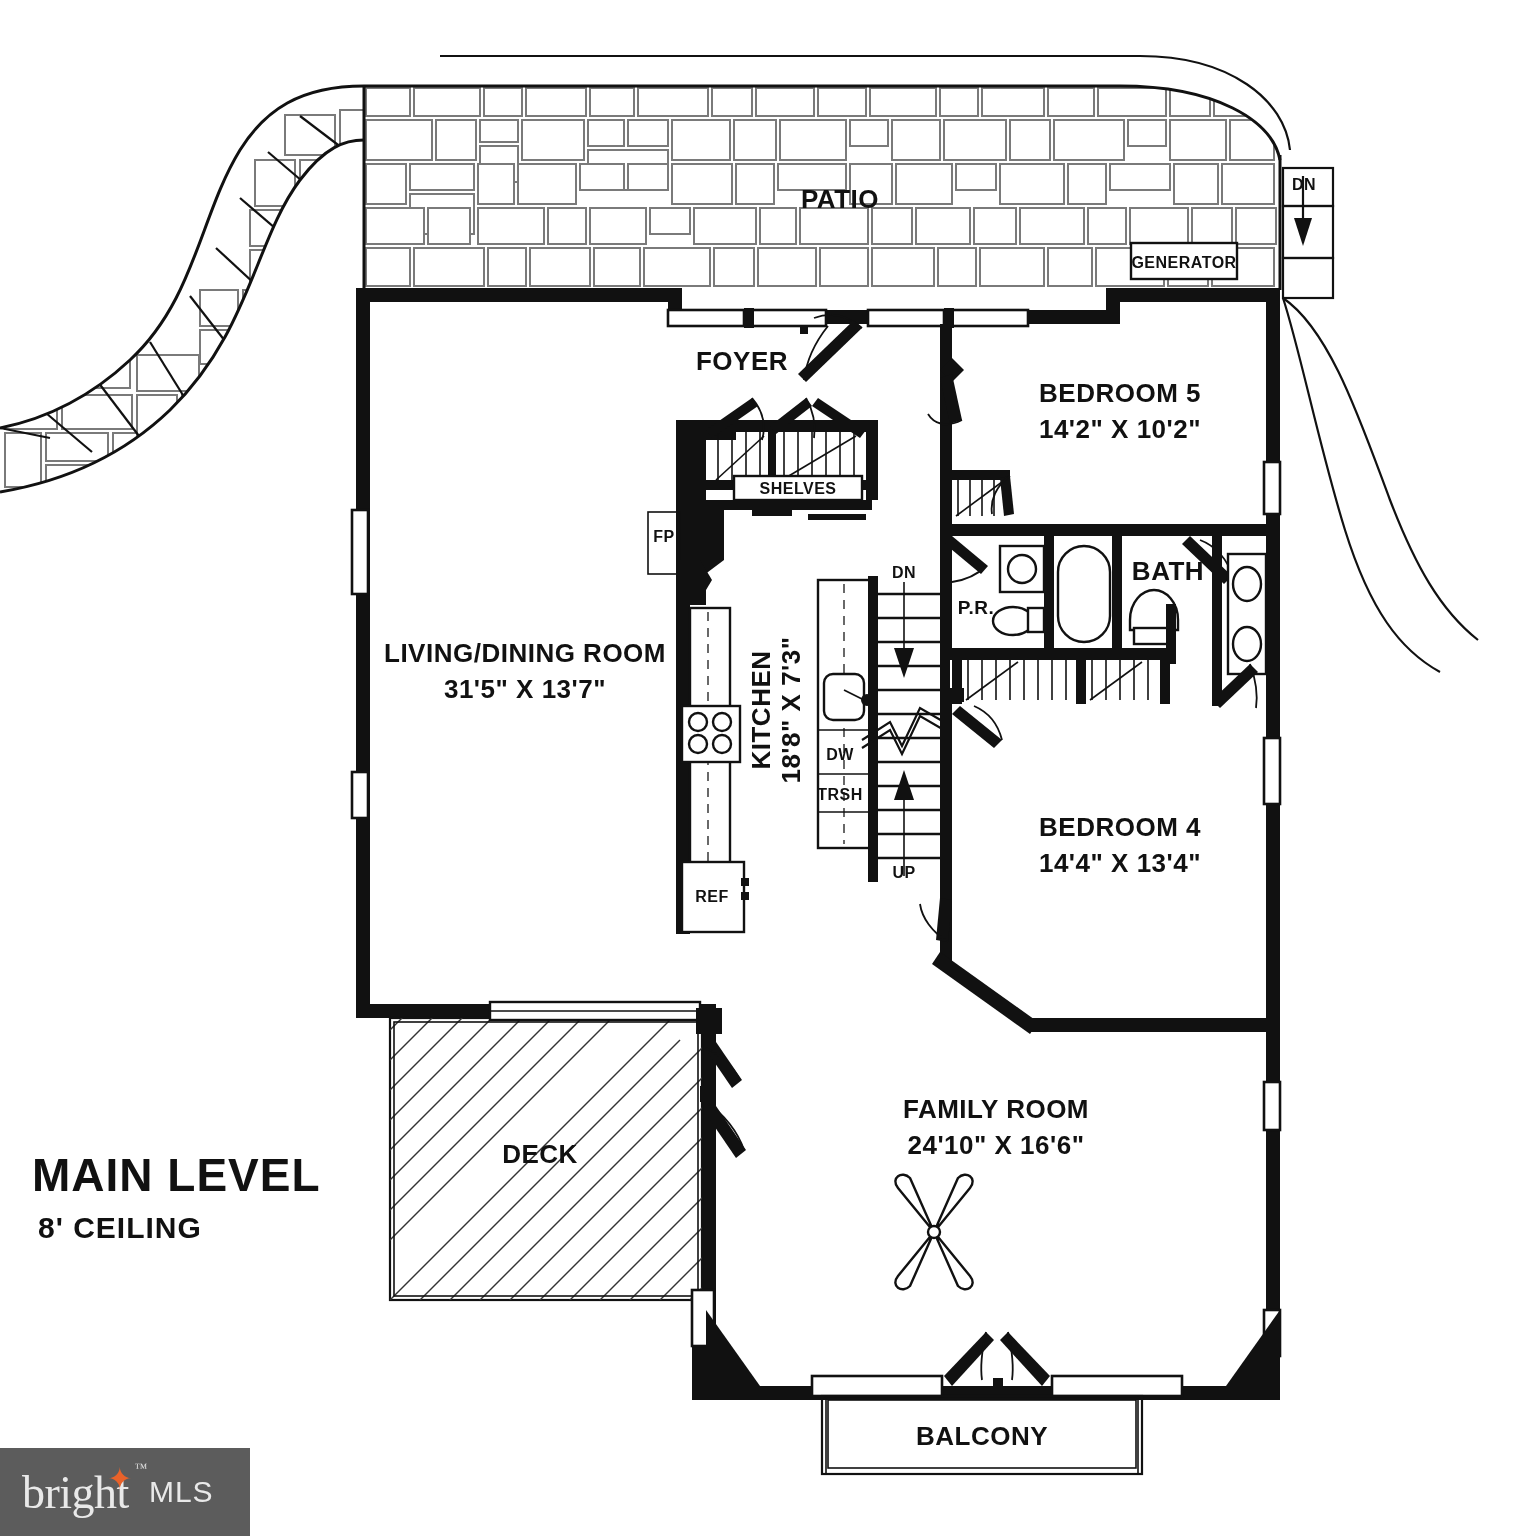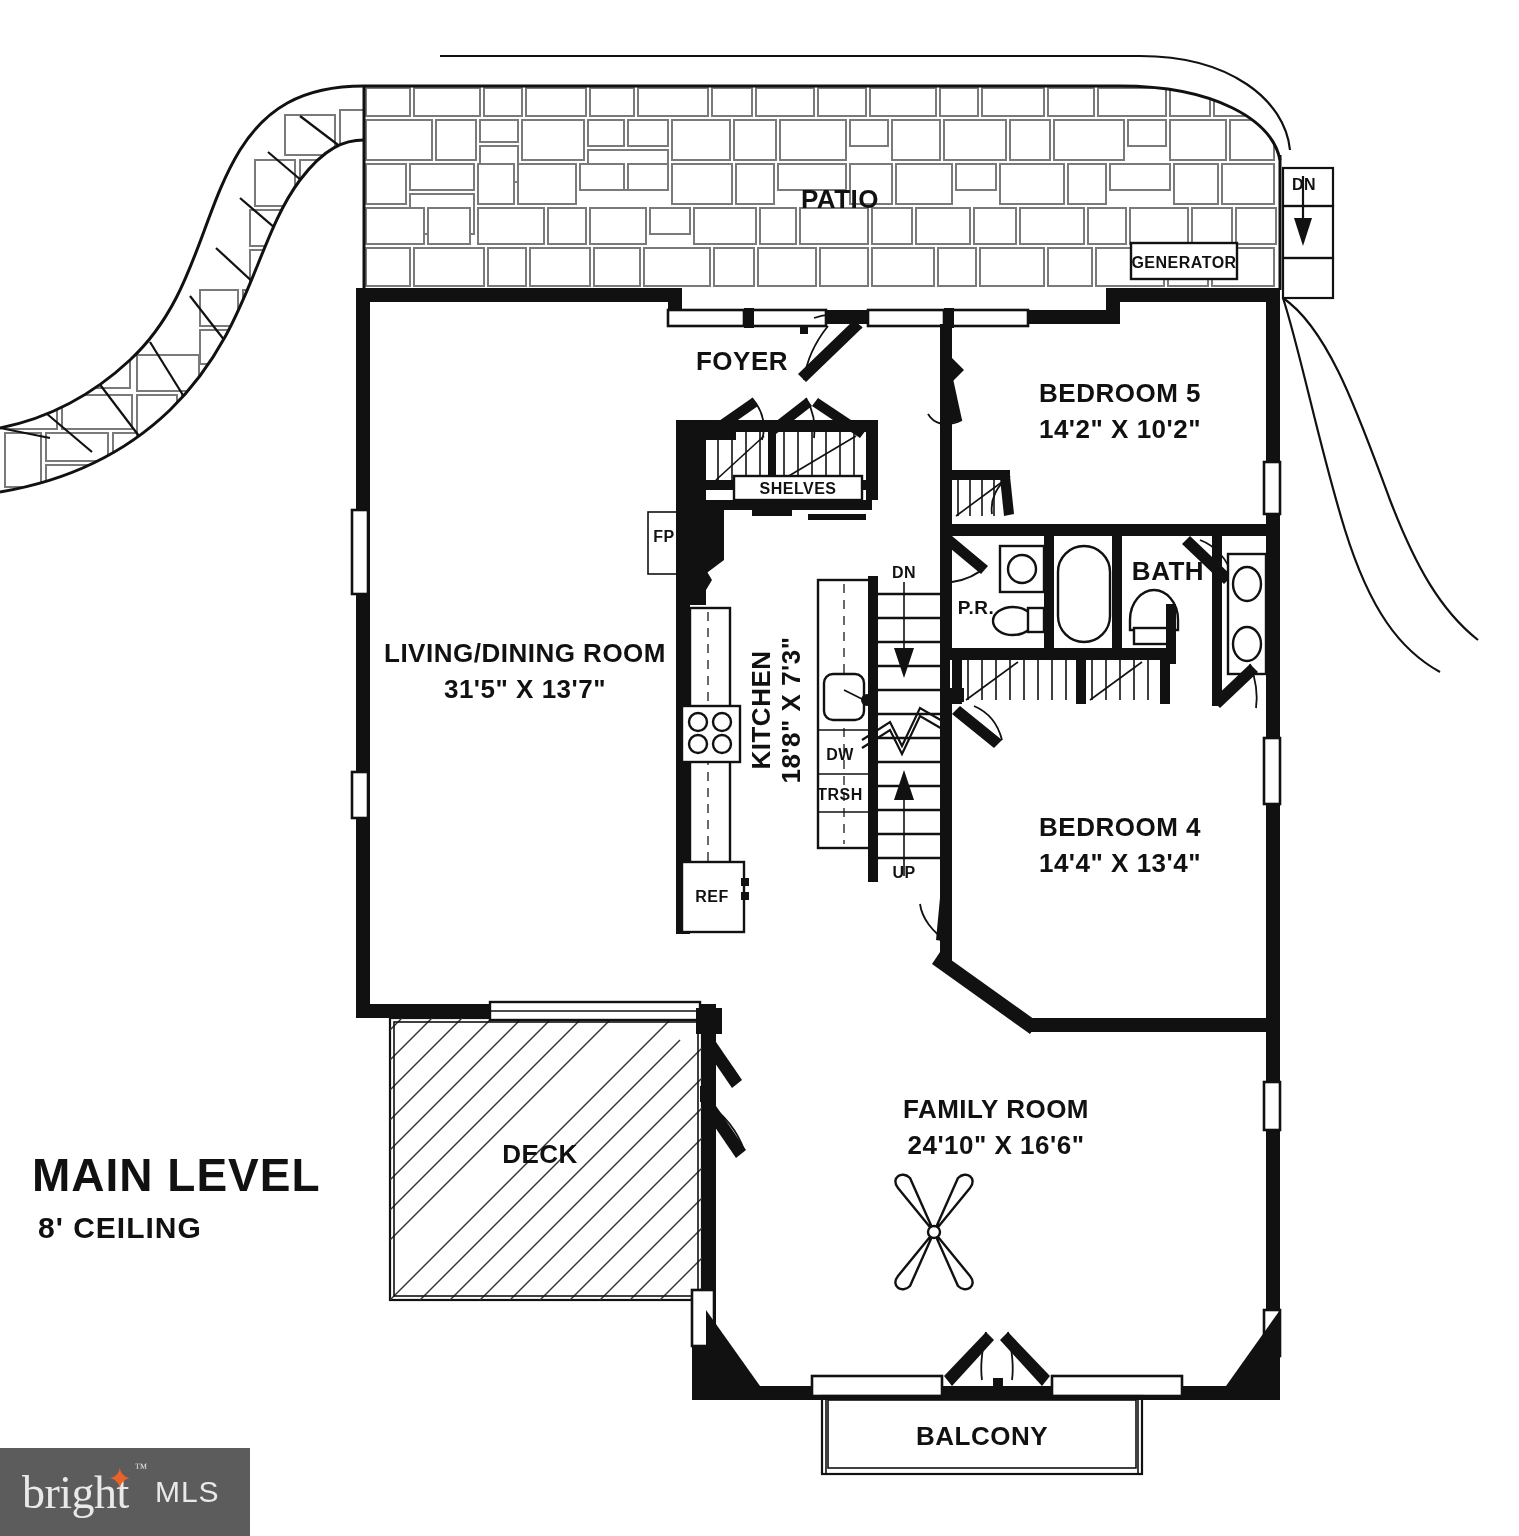--- a/index.html
+++ b/index.html
@@ -41,21 +41,21 @@
     font-family:"Liberation Serif", serif;
     font-size:46px;color:#e9e9e9;margin-left:22px;letter-spacing:-0.5px;
     position:relative;font-weight:normal;
   }
   #logo .star{
     position:absolute;right:-3px;top:-2px;color:#e8622a;font-size:30px;line-height:1;
   }
   #logo .tm{position:absolute;right:-18px;top:-6px;color:#e0e0e0;font-size:13px;}
   #logo .mls{
     font-family:"Liberation Sans", sans-serif;
-    font-size:30px;color:#e9e9e9;margin-left:26px;letter-spacing:1px;
+    font-size:30px;color:#e9e9e9;margin-left:20px;letter-spacing:1px;
   }
 </style>
 </head>
 <body>
 
 <svg id="plan" viewBox="0 0 1519 1536">
 
   <g>
     <defs>
       <clipPath id="walkClipL">

